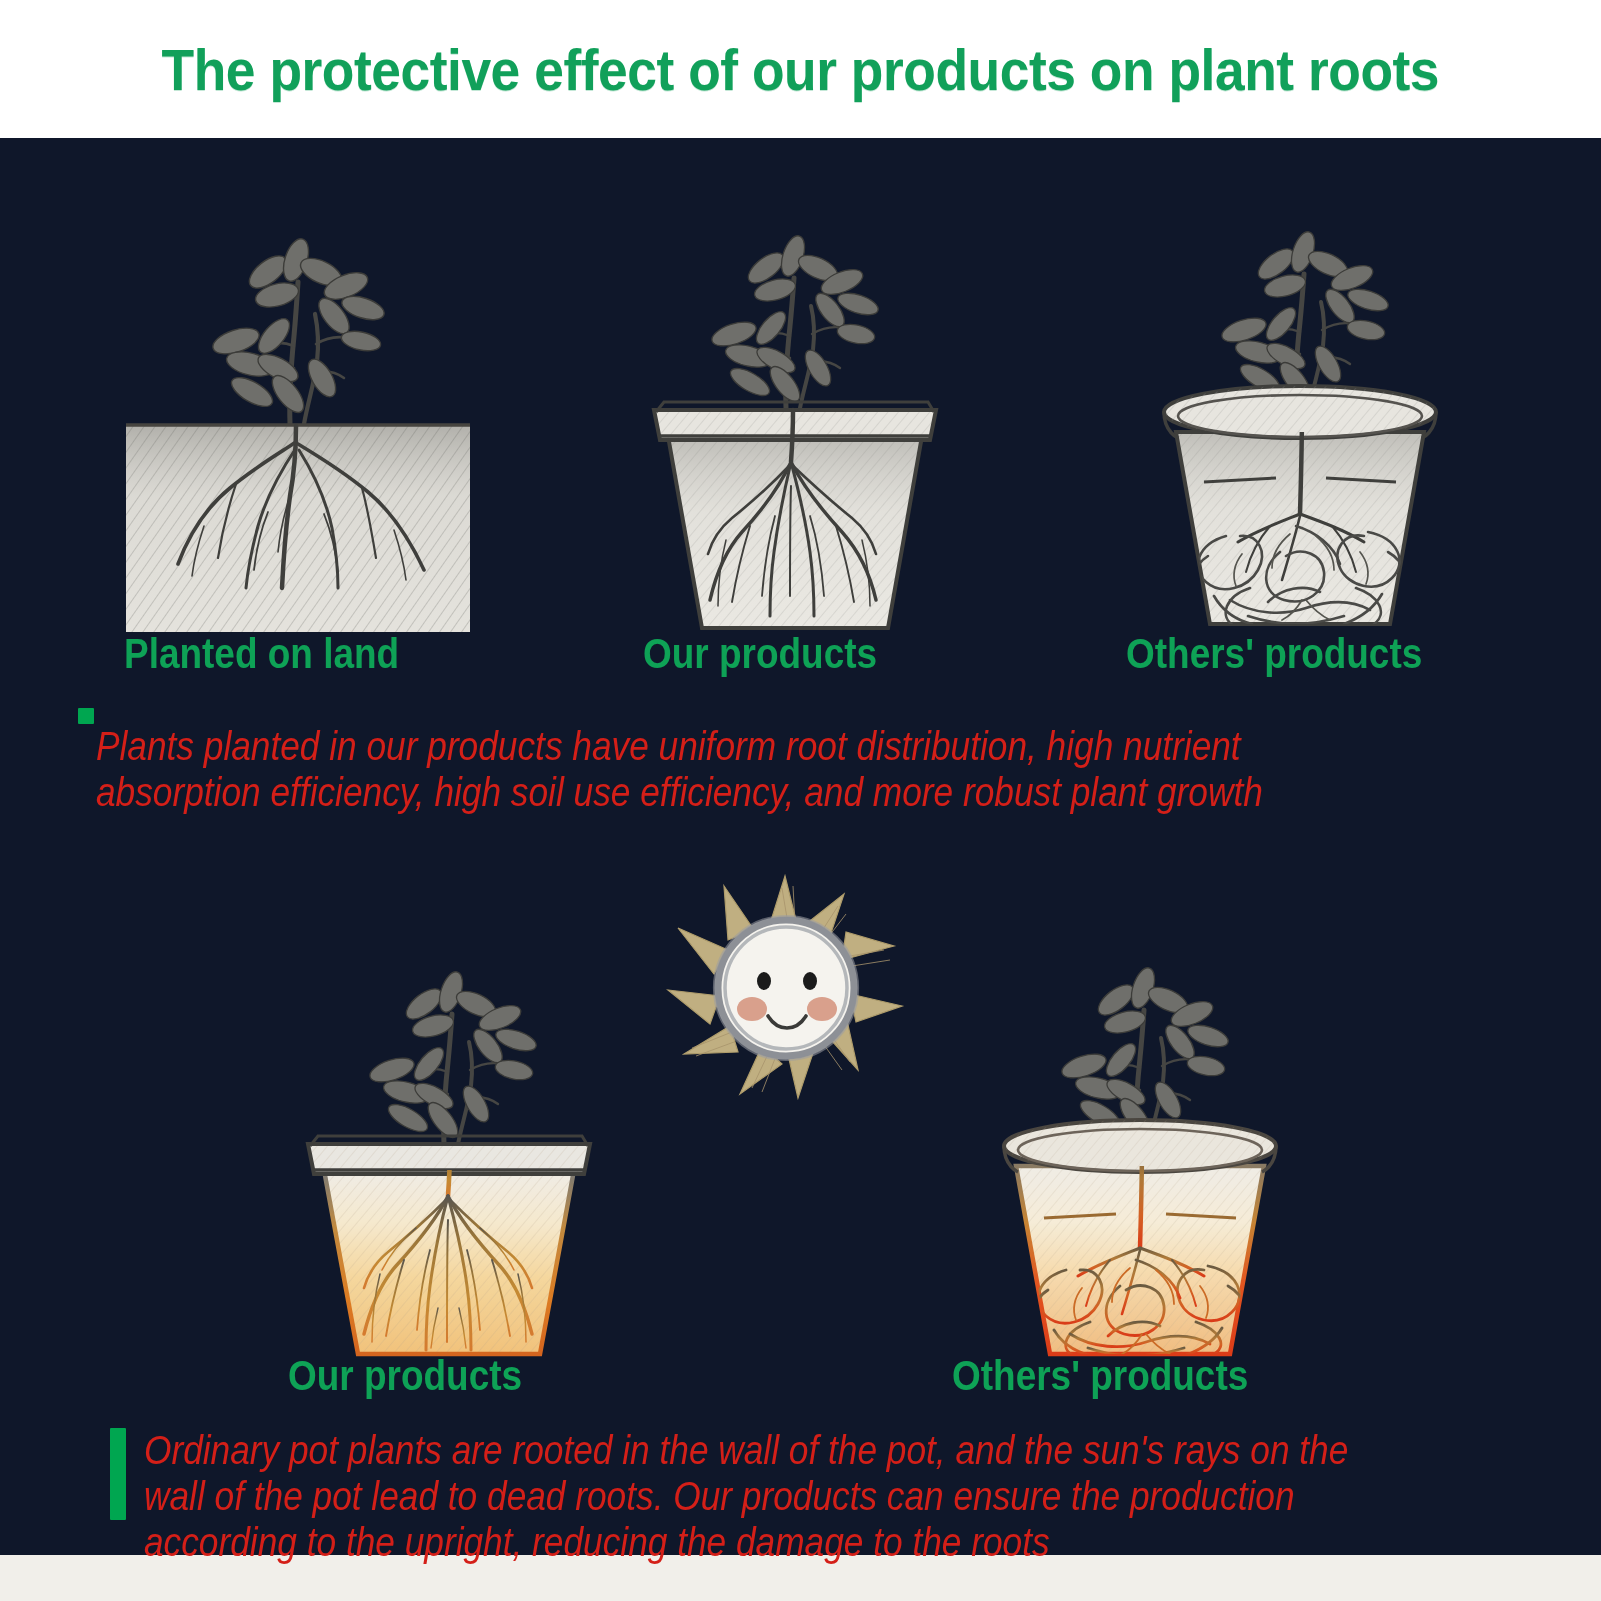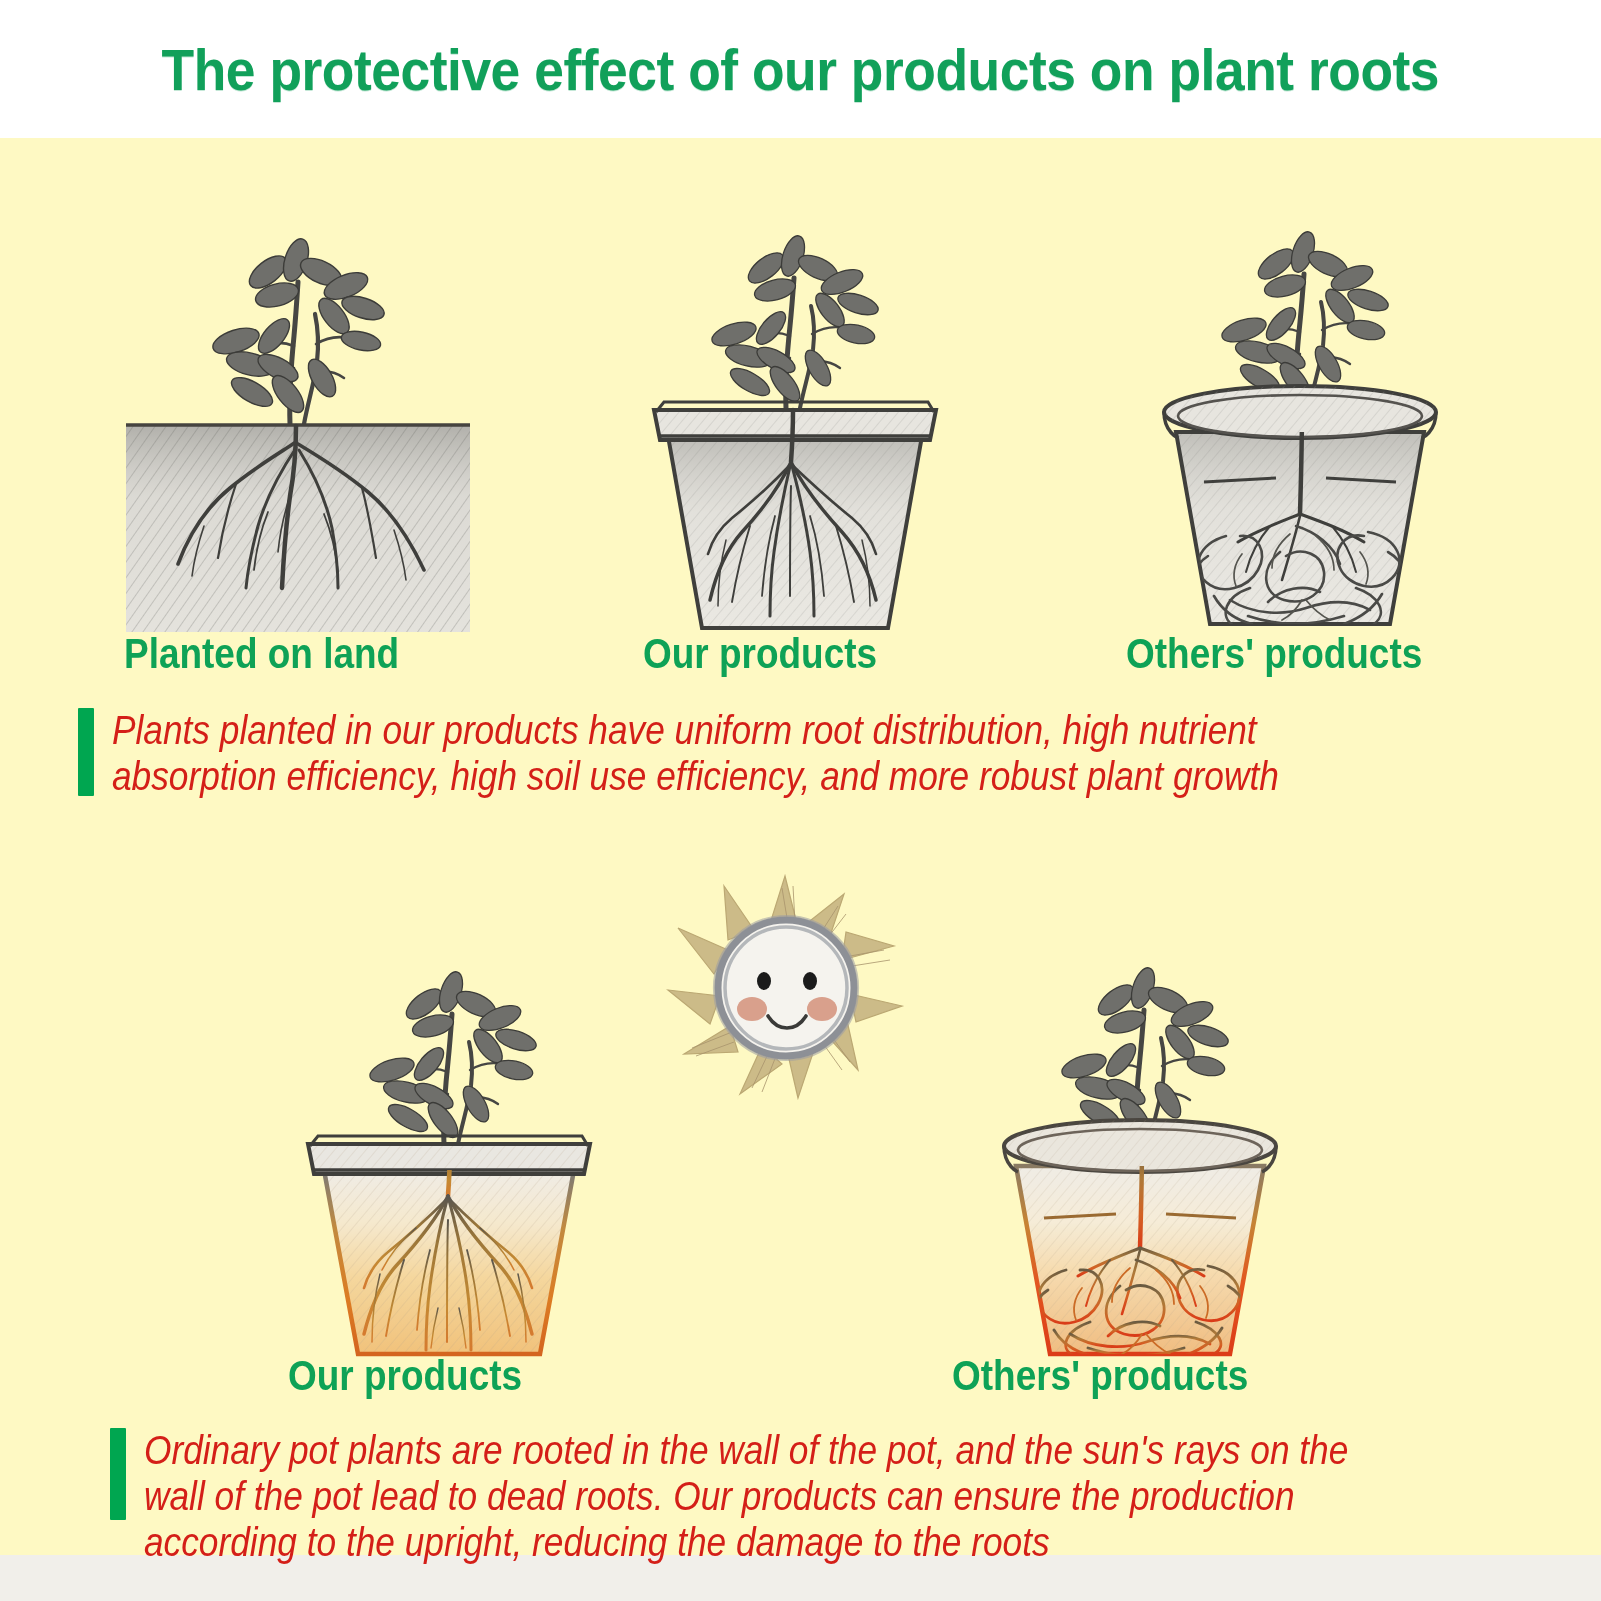--- a/index.html
+++ b/index.html
@@ -7,21 +7,21 @@
   body{
     width:1601px;height:1601px;
     background:#f1efea;
     font-family:"Liberation Sans", sans-serif;
     overflow:hidden;
     position:relative;
   }
   #page{
     position:relative;
     width:1601px;height:1555px;
-    background:#fef9c3;
+    background:#0f172a;
   }
 
   
   .title-band{
     position:absolute;left:0;top:0;width:1601px;height:138px;
     background:#ffffff;
     display:flex;align-items:center;justify-content:center;
   }
   .title-text{
     font-family:"Liberation Sans", sans-serif;
@@ -306,21 +306,21 @@
           <path d="M112 358 C104 368 102 380 106 390"></path>
           <path d="M230 356 C238 366 240 378 236 388"></path>
           <path d="M172 404 C166 414 160 420 152 424"></path>
           <path d="M176 404 C184 414 192 420 200 424"></path>
         </g>
       </g>
     </svg>
   </div>
   <div class="caption" style="position:absolute;left:1126px;top:630px;">Others' products</div>
 
-  <div class="note" style="left:78px;top:708px;width:1480px;">
+  <div class="note" style="left:78px;top:708px;width:1480px;flex-direction:column;">
     <div class="note-bar" style="height:88px;"></div>
     <div class="note-text">Plants planted in our products have uniform root distribution, high nutrient
 absorption efficiency, high soil use efficiency, and more robust plant growth</div>
   </div>
 
   <div class="cell" style="left:662px;top:866px;width:250px;height:240px;">
     <svg width="250" height="240" viewBox="0 0 250 240" class="sketch">
       <g fill="#cbb883" stroke="#b9a46c" stroke-width="1.2" opacity=".95">
         <path d="M123 10 L136 62 L106 64 Z"></path>
         <path d="M182 28 L166 76 L144 58 Z"></path>

